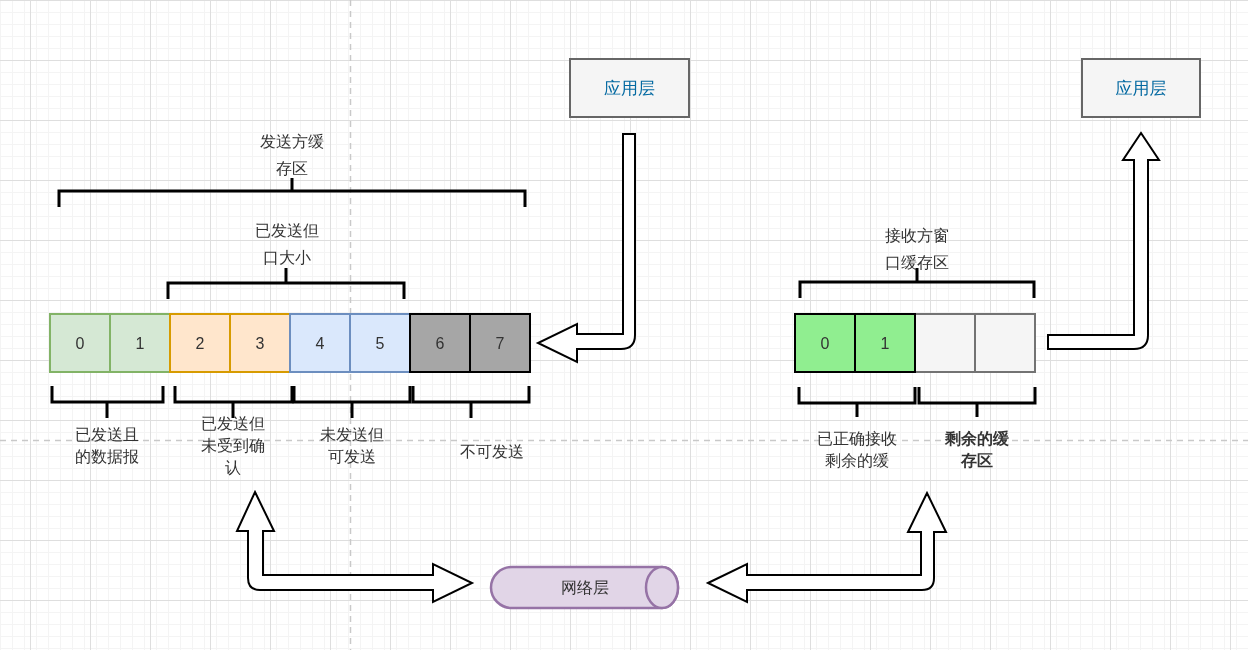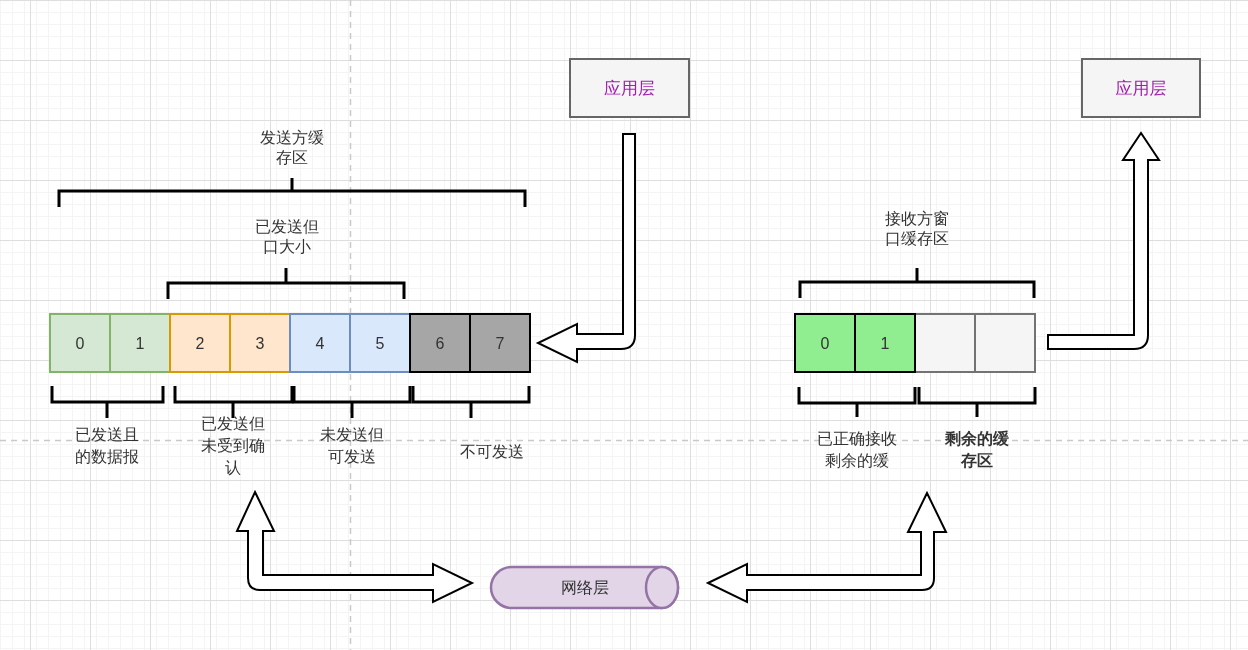--- a/index.html
+++ b/index.html
@@ -16,32 +16,32 @@
       linear-gradient(90deg, #f4f4f4 1px, transparent 1px);
     background-size:60px 60px,60px 60px,12px 12px,12px 12px;
     background-position:0 0,30px 0,0 0,0 0;
   }
   svg.layer{position:absolute;left:0;top:0;}
   .lbl{
     position:absolute;
     transform:translateX(-50%);
     text-align:center;
     font-size:16px;
-    line-height:20px;
+    line-height:27px;
     color:#333;
     white-space:pre-line;
   }
   .lbl.seg{line-height:22px;}
   .appbox{
     position:absolute;
     background:#f5f5f5;
     border:2px solid #666;
     box-sizing:border-box;
     display:flex;align-items:center;justify-content:center;
-    font-size:17px;color:#a21caf;text-align:right;
+    font-size:17px;color:#0369a1;text-align:right;
   }
   .bracket{fill:none;stroke:#000;stroke-width:3;}
   .guide{stroke:#c9c9c9;stroke-width:1.5;stroke-dasharray:6 5;fill:none;}
   .harrow{fill:#fff;stroke:#000;stroke-width:2;stroke-linejoin:miter;}
   .cellnum{font-size:16px;fill:#333;text-anchor:middle;}
   rect.acked{fill:#d5e8d4;stroke:#82b366;}
   rect.sent{fill:#ffe6cc;stroke:#d79b00;}
   rect.ready{fill:#dae8fc;stroke:#6c8ebf;}
   rect.nosend{fill:#a6a6a6;stroke:#000;}
   rect.recvd{fill:#90ee90;stroke:#000;}
@@ -110,21 +110,21 @@
     <text class="cellnum" x="825" y="349">0</text>
     <text class="cellnum" x="885" y="349">1</text>
     <text class="cellnum" x="945" y="349"></text>
     <text class="cellnum" x="1005" y="349"></text>
   </svg>
 
   <div class="lbl" style="left:292px;top:128px;">发送方缓
 存区</div>
   <div class="lbl" style="left:287px;top:217px;">已发送但
 口大小</div>
-  <div class="lbl" style="left:917px;top:209px;">接收方窗
+  <div class="lbl" style="left:917px;top:222px;">接收方窗
 口缓存区</div>
 
   <div class="lbl seg" style="left:107px;top:424px;">已发送且
 的数据报</div>
   <div class="lbl seg" style="left:233px;top:413px;">已发送但
 未受到确
 认</div>
   <div class="lbl seg" style="left:352px;top:424px;">未发送但
 可发送</div>
   <div class="lbl seg" style="left:492px;top:441px;">不可发送</div>

